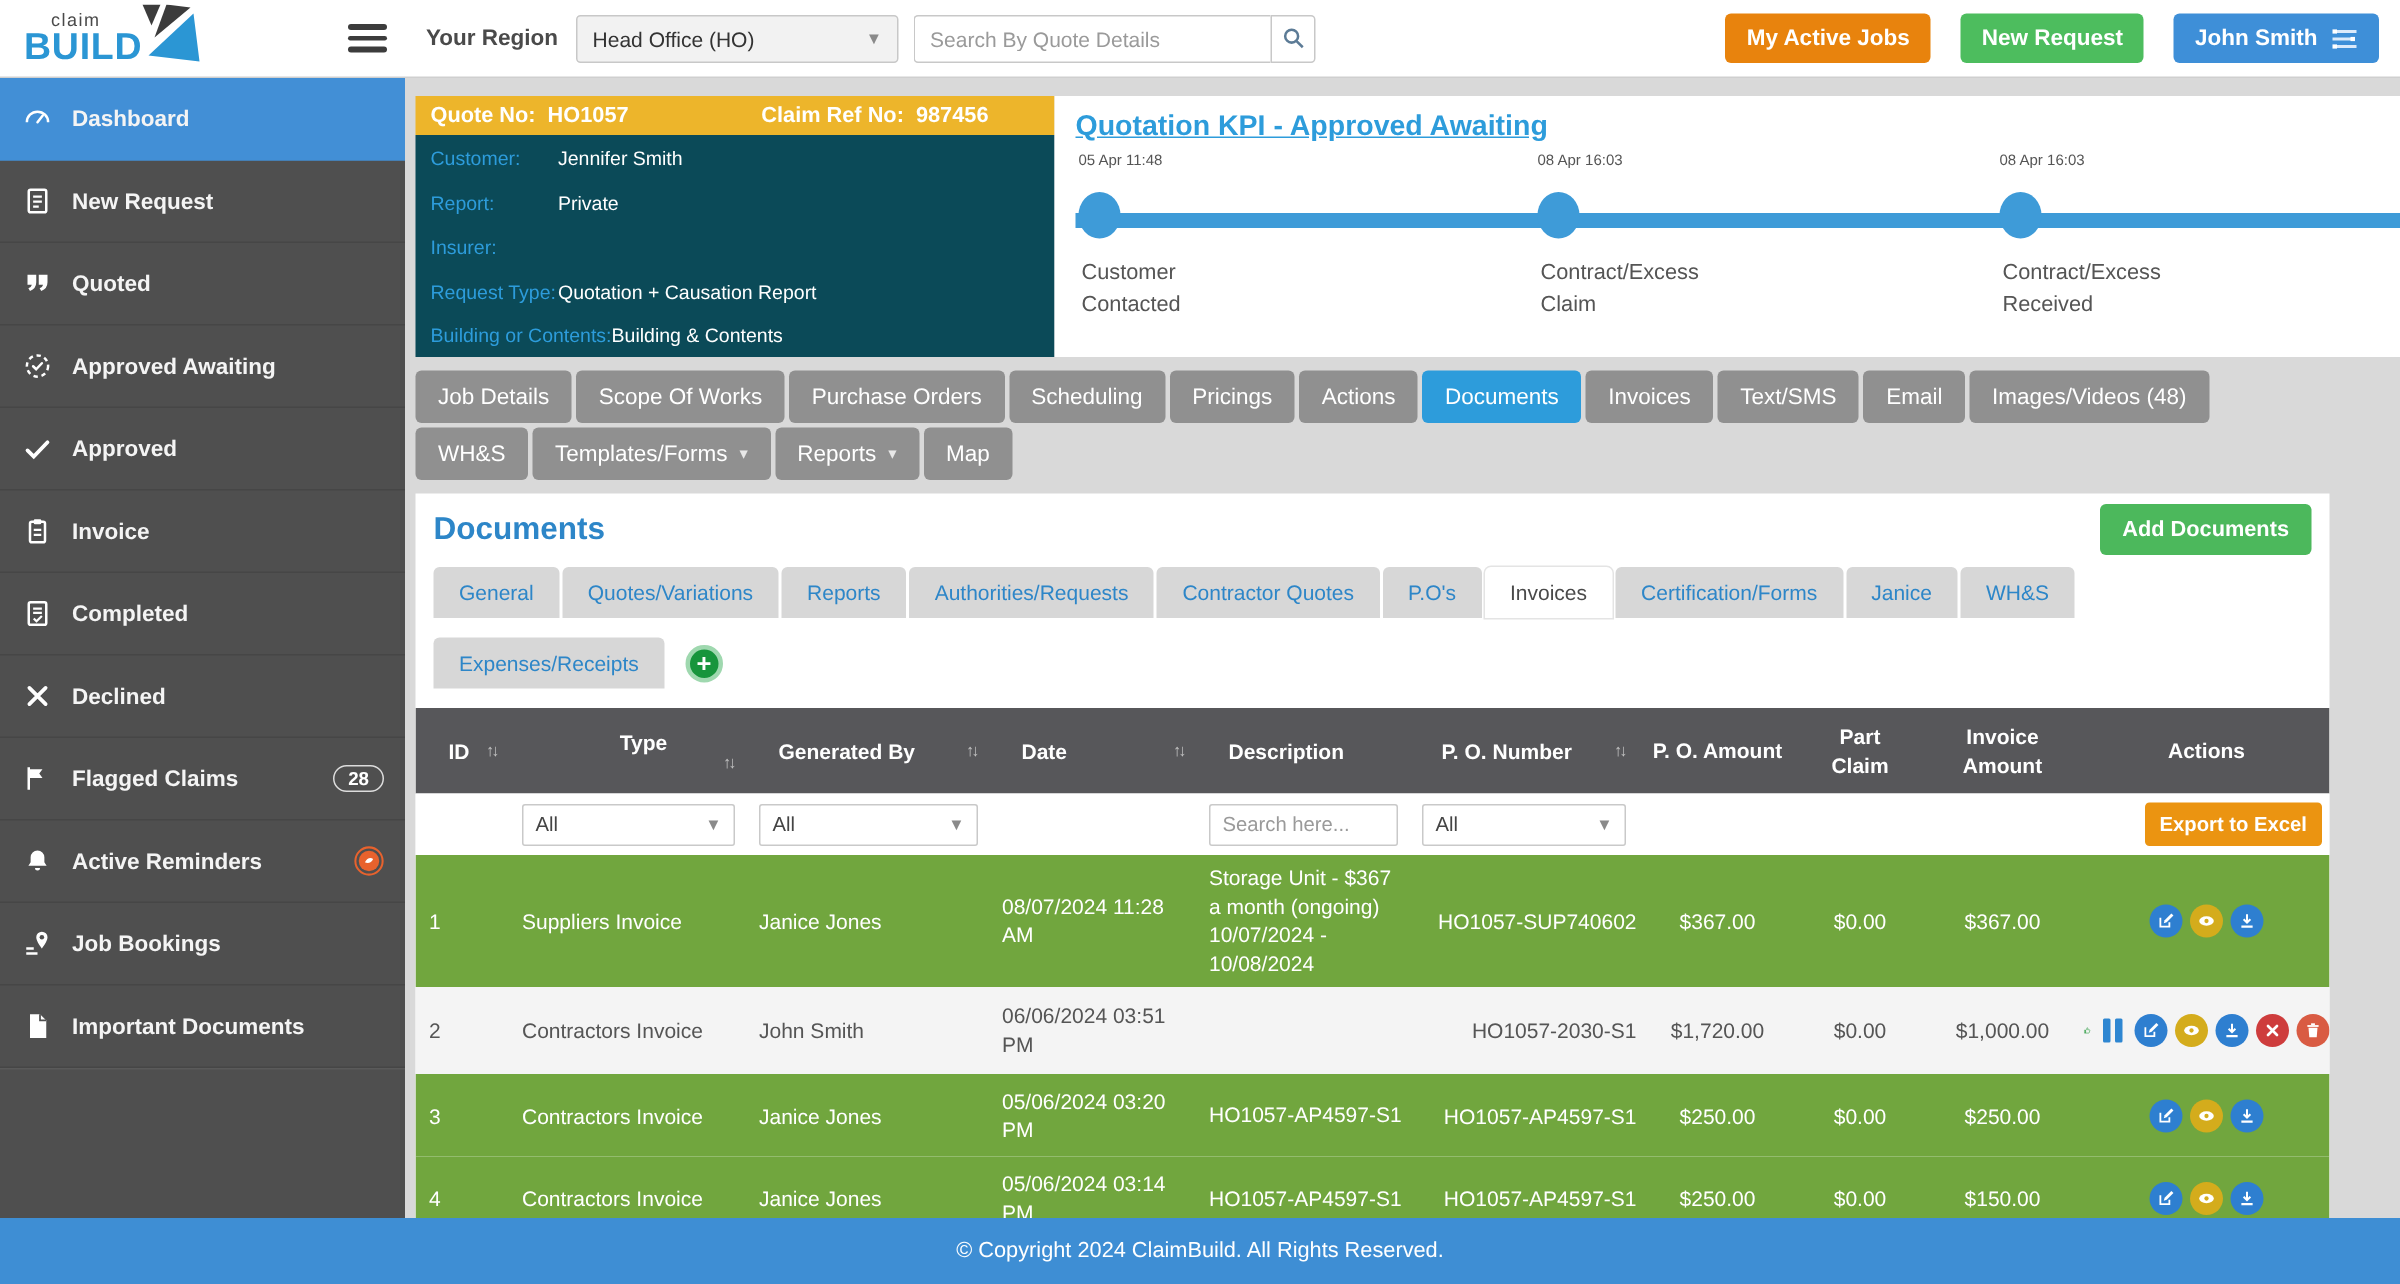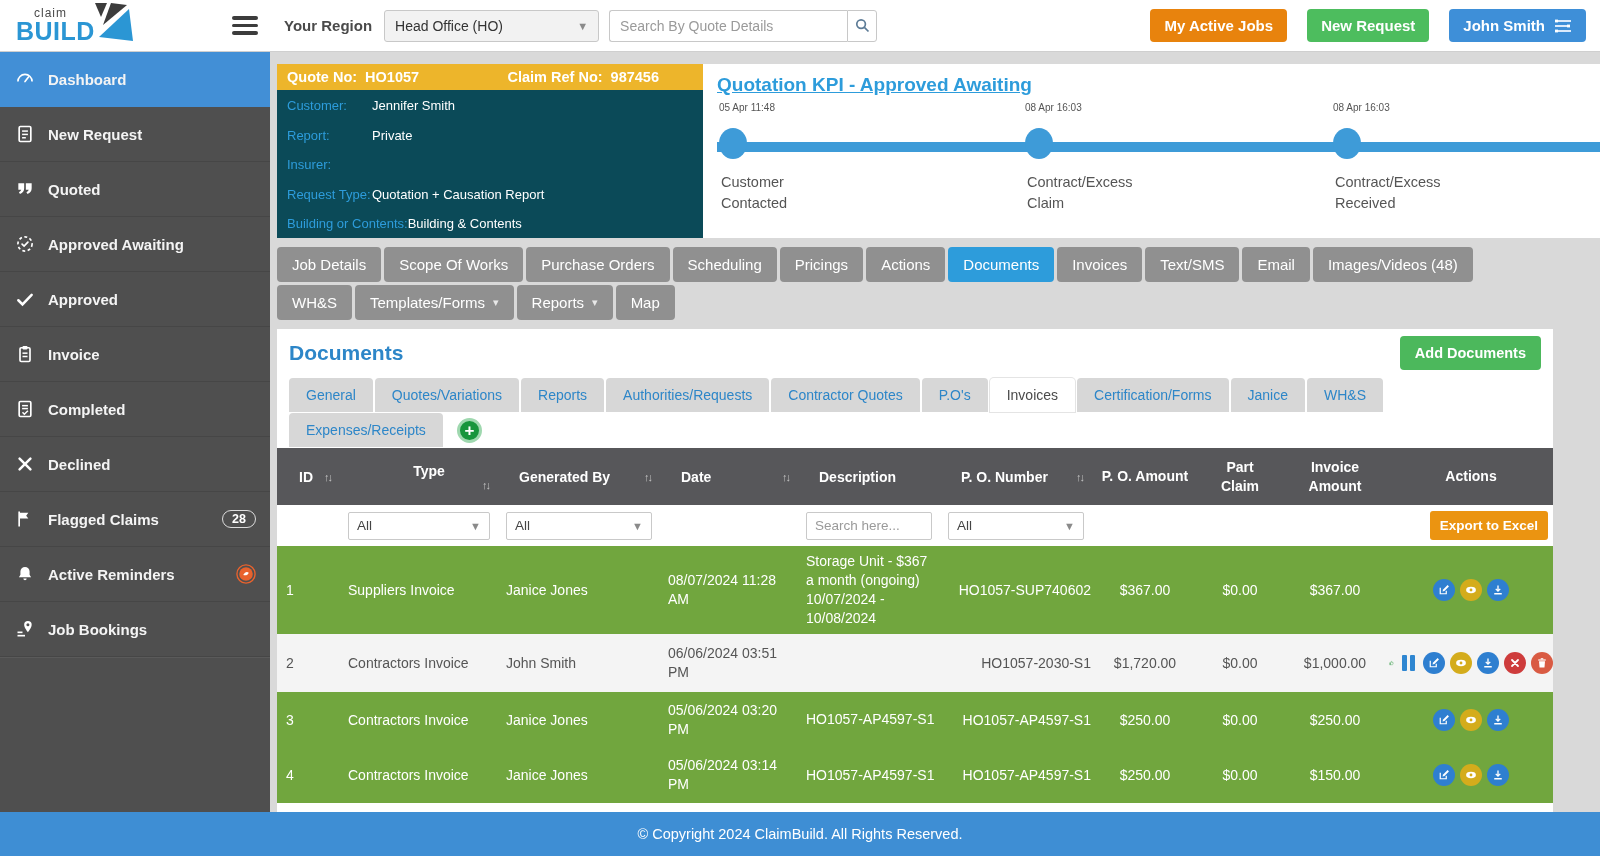--- a/index.html
+++ b/index.html
@@ -65,21 +65,21 @@
   .tabs-row { display:flex; gap:3px; margin-bottom:3px; }
   .mtab { background:#909090; color:#fff; font-size:15px; font-weight:500; padding:9px 15px; border-radius:4px; cursor:pointer; display:flex; align-items:center; gap:8px; white-space:nowrap; }
   .mtab.active { background:#2d9cdb; }
 
   
   .card { background:#fff; margin:6px 47px 0 0; flex:1; overflow:hidden; display:flex; flex-direction:column; }
   .card-head { display:flex; justify-content:space-between; align-items:center; padding:7px 12px 8px; }
   .card-title { color:#2d86c8; font-size:21px; font-weight:700; }
   .btn-add { background:#4cb85c; border:none; color:#fff; font-size:14.5px; font-weight:600; padding:9px 15px; border-radius:4px; cursor:pointer; font-family:inherit; }
   .subtabs { padding-left:12px; }
-  .subtab-row { display:flex; gap:2px; margin-bottom:1px; align-items:center; }
+  .subtab-row { display:flex; gap:2px; margin-bottom:13px; align-items:center; }
   .stab { background:#d7d7d7; color:#2d86c8; font-size:14px; padding:9px 17px; border-radius:4px 4px 0 0; cursor:pointer; white-space:nowrap; }
   .stab.active { background:#fff; color:#4a4a4a; box-shadow:0 0 0 1px #e4e4e4; }
   .plus-btn { width:25px; height:25px; border-radius:50%; background:#17953c; border:3px solid #9fd8af; color:#fff; font-size:17px; font-weight:700; display:flex; align-items:center; justify-content:center; margin-left:12px; cursor:pointer; line-height:1; }
 
   
   .tbl-head { display:flex; background:#57575a; color:#fff; min-height:57px; align-items:center; flex-shrink:0; }
   .th { font-size:14px; font-weight:600; display:flex; align-items:center; padding-left:22px; }
   .th.center { justify-content:center; text-align:center; line-height:19px; padding:0 8px; }
   .sort { color:#c2c2c2; font-size:11px; margin-left:auto; padding-right:8px; letter-spacing:-2px; cursor:pointer; }
   .c1{width:62px;} .c2{width:158px;flex-direction:column;} .c3{width:162px;} .c4{width:138px;} .c5{width:142px;}
@@ -247,20 +247,27 @@
     </div>
     <div class="side-item">
       <svg viewBox="0 0 24 24">
           <path d="M15.5 2.5A4.5 4.5 0 0 1 20 7c0 3.5-4.5 9-4.5 9S11 10.5 11 7a4.5 4.5 0 0 1 4.5-4.5z" fill="#fff"></path>
           <circle cx="15.5" cy="7" r="1.8" fill="#4f4f4f"></circle>
           <line x1="3" y1="16" x2="9" y2="16" stroke="#fff" stroke-width="2"></line>
           <line x1="3" y1="20" x2="12" y2="20" stroke="#fff" stroke-width="2"></line>
         </svg>
       <span>Job Bookings</span>
     </div>
+    <div class="side-item">
+      <svg viewBox="0 0 24 24">
+          <path d="M6 2.5h8l5 5V21.5H6z" fill="#fff"></path>
+          <path d="M14 2.5v5h5" fill="none" stroke="#4f4f4f" stroke-width="1.4"></path>
+        </svg>
+      <span>Important Documents</span>
+    </div>
     <div class="side-partial"></div>
   </div>
 
   <div class="content">
 
     <div class="top-section">
 
       <div class="quote-panel">
         <div class="quote-head">
           <span class="pair">

